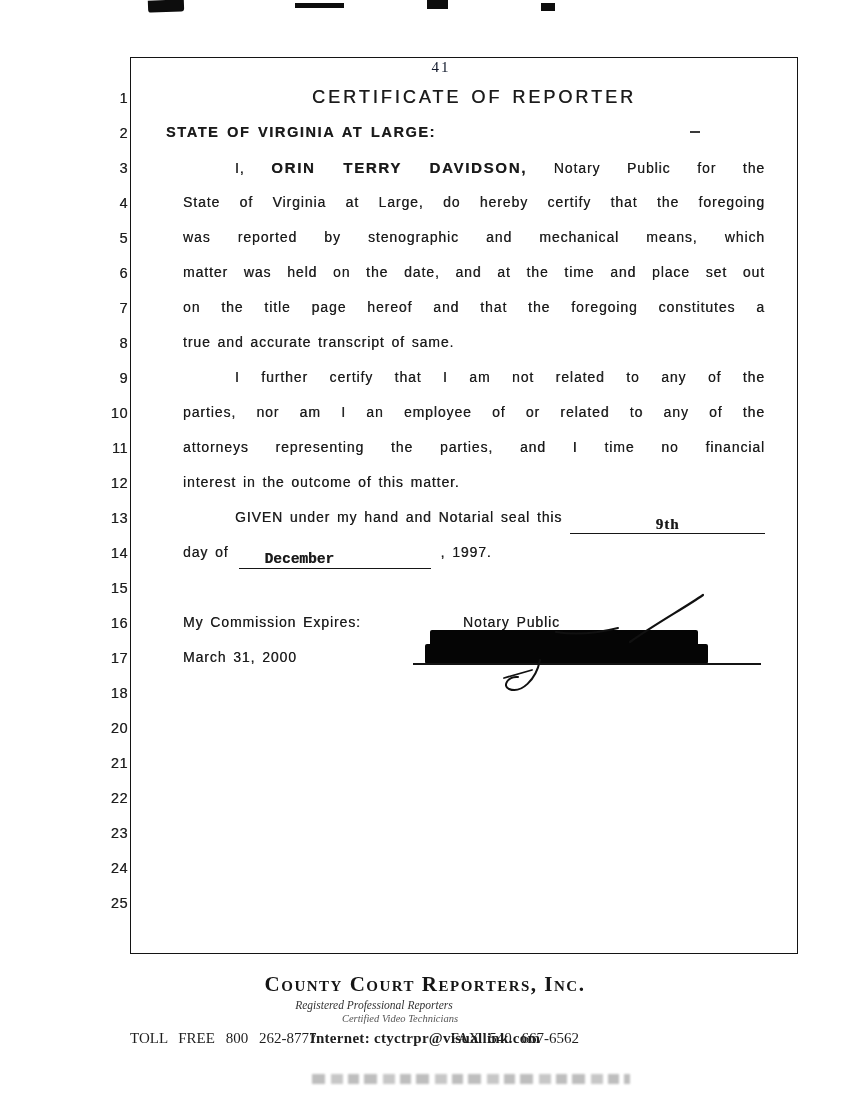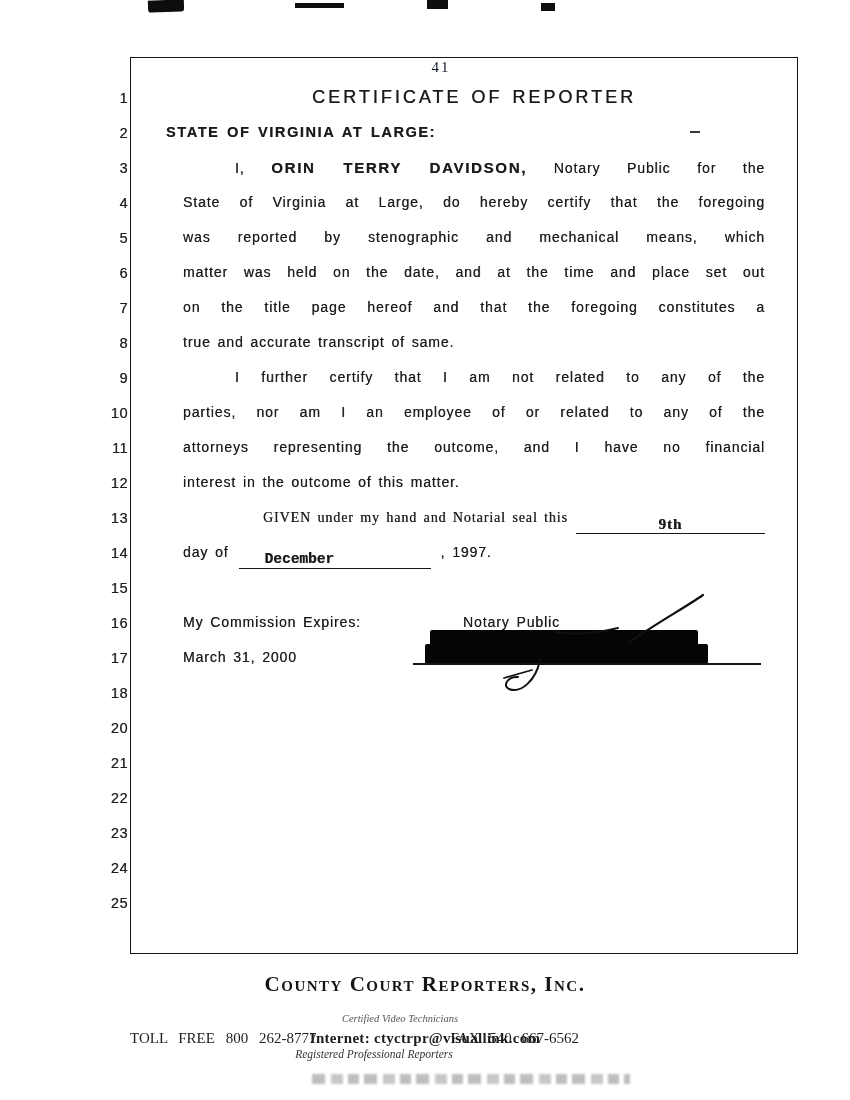--- a/index.html
+++ b/index.html
@@ -39,21 +39,21 @@
   .title-line{
     text-align:center;font-weight:normal;font-size:18px;letter-spacing:3px;
     text-shadow:0.5px 0 0 rgba(0,0,0,.7);
   }
   .state-line{font-weight:bold;font-size:14.5px;letter-spacing:1.6px;margin-left:38px;}
   .name{font-weight:bold;font-size:15px;letter-spacing:1.7px;}
   .dash-artifact{position:absolute;right:48px;top:16px;width:10px;height:2px;background:#3a3a3a;}
   
   .flexline{display:flex;align-items:center;}
   .flexline .lead{flex:none;white-space:nowrap;}
-  .lead.indented{margin-left:80px;font-family:Liberation Serif, serif;}
+  .lead.indented{margin-left:52px;}
   .blank{
     border-bottom:1.8px solid #161616;height:24px;transform:translateY(4px);
     display:flex;align-items:flex-end;box-sizing:border-box;
   }
   .blank.grow{flex:1;margin-left:8px;justify-content:center;}
   .blank.fixed14{width:192px;margin-left:10px;justify-content:flex-start;padding-left:26px;}
   .fill-serif{font-family:"Liberation Serif",serif;font-weight:bold;font-size:15px;letter-spacing:1px;line-height:18px;}
   .fill-mono{font-family:"Liberation Mono","DejaVu Sans Mono",monospace;font-size:14.5px;font-weight:bold;line-height:18px;letter-spacing:0;}
   .post{flex:none;margin-left:10px;white-space:nowrap;}
   .notary-label{position:absolute;left:280px;top:0;white-space:nowrap;}
@@ -62,21 +62,21 @@
   .redact-bottom{position:absolute;left:425px;top:644px;width:283px;height:20px;background:#050505;border-radius:2px;}
   .sig-line{position:absolute;left:413px;top:663px;width:348px;height:1.6px;background:#141414;}
   .sig-strokes{position:absolute;left:400px;top:580px;width:380px;height:130px;}
   
   .footer-company{
     position:absolute;left:0;top:972px;width:850px;text-align:center;
     font-family:"Liberation Serif",serif;font-variant:small-caps;font-weight:bold;
     font-size:21px;letter-spacing:1.5px;color:#151515;
   }
   .footer-tag1{
-    position:absolute;left:0;top:1048px;width:748px;text-align:center;
+    position:absolute;left:0;top:999px;width:748px;text-align:center;
     font-family:"Liberation Serif",serif;font-style:italic;font-size:11.5px;color:#333;
   }
   .footer-tag2{
     position:absolute;left:8px;top:1013px;width:784px;text-align:center;
     font-family:"Liberation Serif",serif;font-style:italic;font-size:10.5px;color:#555;
     filter:blur(0.4px);
   }
   .footer-contacts{
     position:absolute;left:0;top:1030px;width:674px;height:20px;
     font-family:"Liberation Serif",serif;font-size:15px;color:#1e1e1e;
@@ -157,21 +157,21 @@
       <div class="content j ind">I further certify that I am not related to any of the</div>
     </div>
 
     <div class="row">
       <div class="num">10</div>
       <div class="content j">parties, nor am I an employee of or related to any of the</div>
     </div>
 
     <div class="row">
       <div class="num">11</div>
-      <div class="content j">attorneys representing the outcome, and I have no financial</div>
+      <div class="content j">attorneys representing the parties, and I time no financial</div>
     </div>
 
     <div class="row">
       <div class="num">12</div>
       <div class="content">interest in the outcome of this matter.</div>
     </div>
 
     <div class="row">
       <div class="num">13</div>
       <div class="content flexline">

